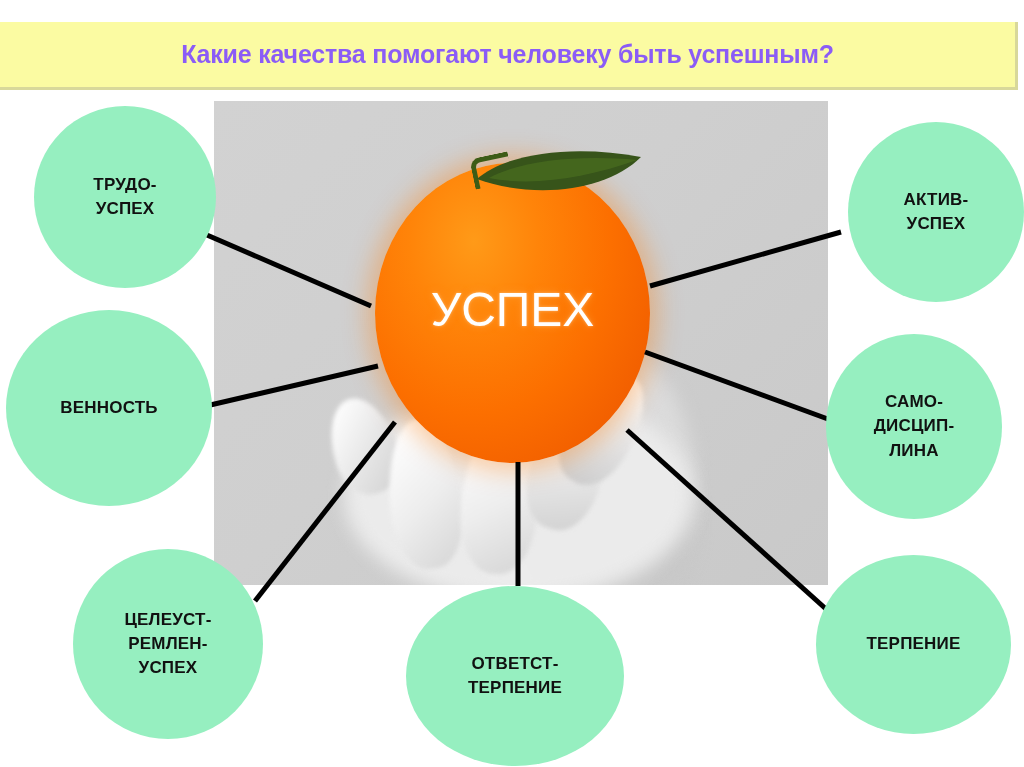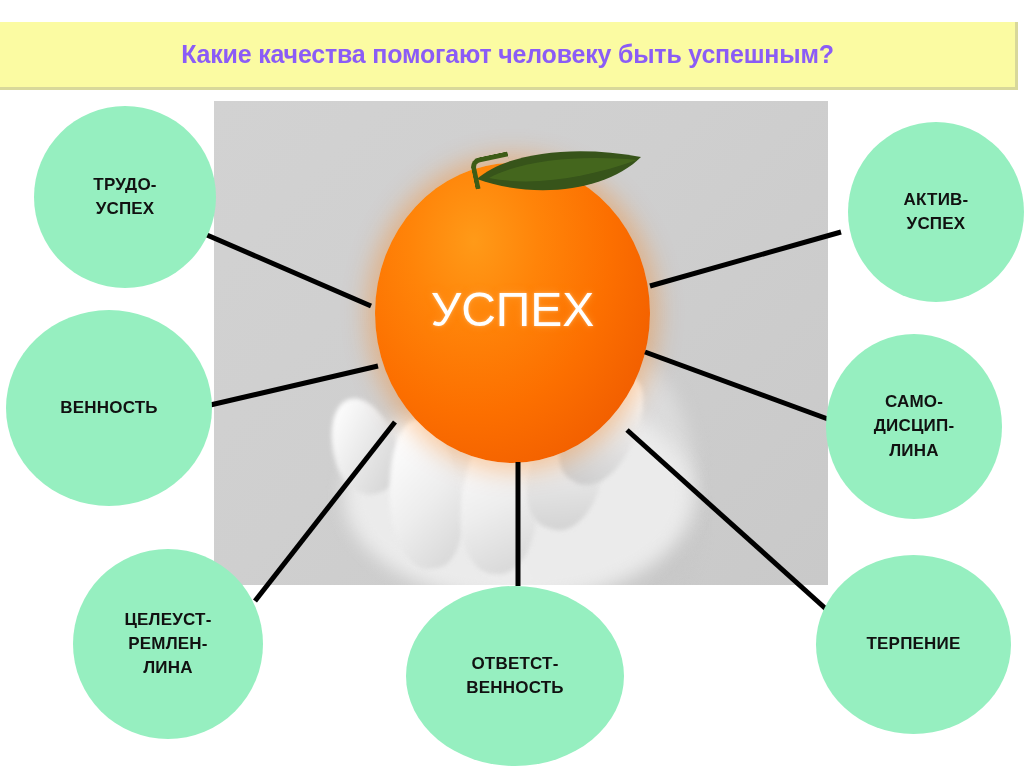--- a/index.html
+++ b/index.html
@@ -204,25 +204,25 @@
 <div class="bubble" id="bubble-0">
   <span class="bubble-label">ТРУДО-
 УСПЕХ</span>
 </div>
 <div class="bubble" id="bubble-1">
   <span class="bubble-label">ВЕННОСТЬ</span>
 </div>
 <div class="bubble" id="bubble-2">
   <span class="bubble-label">ЦЕЛЕУСТ-
 РЕМЛЕН-
-ЛИНА</span>
+УСПЕХ</span>
 </div>
 <div class="bubble" id="bubble-3">
   <span class="bubble-label">ОТВЕТСТ-
-ВЕННОСТЬ</span>
+ТЕРПЕНИЕ</span>
 </div>
 <div class="bubble" id="bubble-4">
   <span class="bubble-label">ТЕРПЕНИЕ</span>
 </div>
 <div class="bubble" id="bubble-5">
   <span class="bubble-label">САМО-
 ДИСЦИП-
 ЛИНА</span>
 </div>
 <div class="bubble" id="bubble-6">

